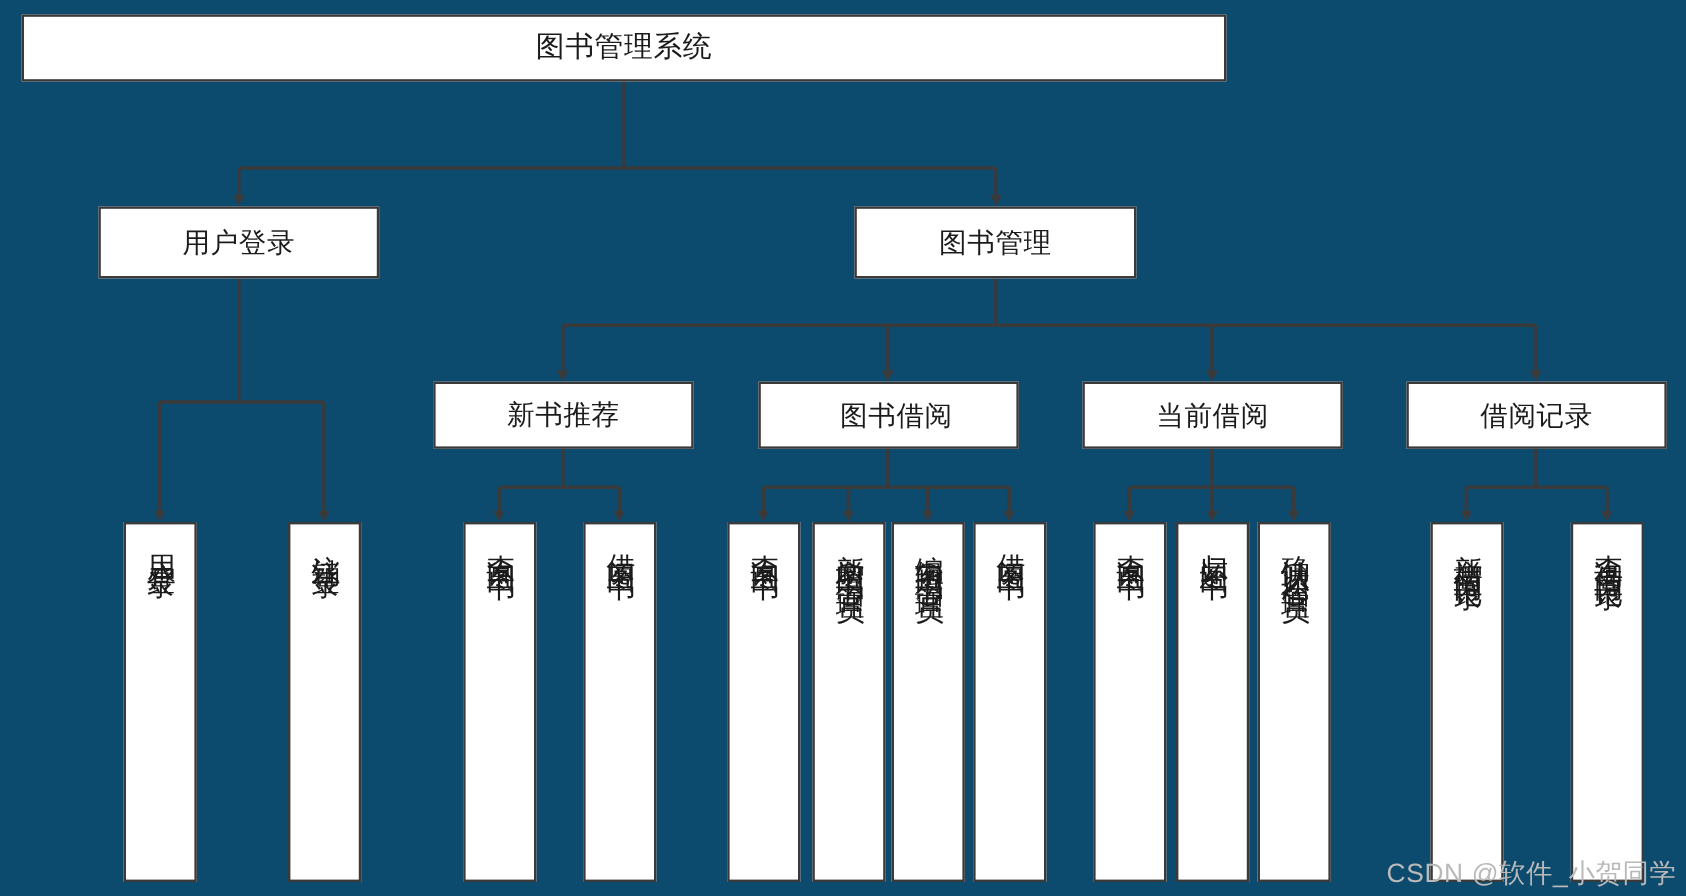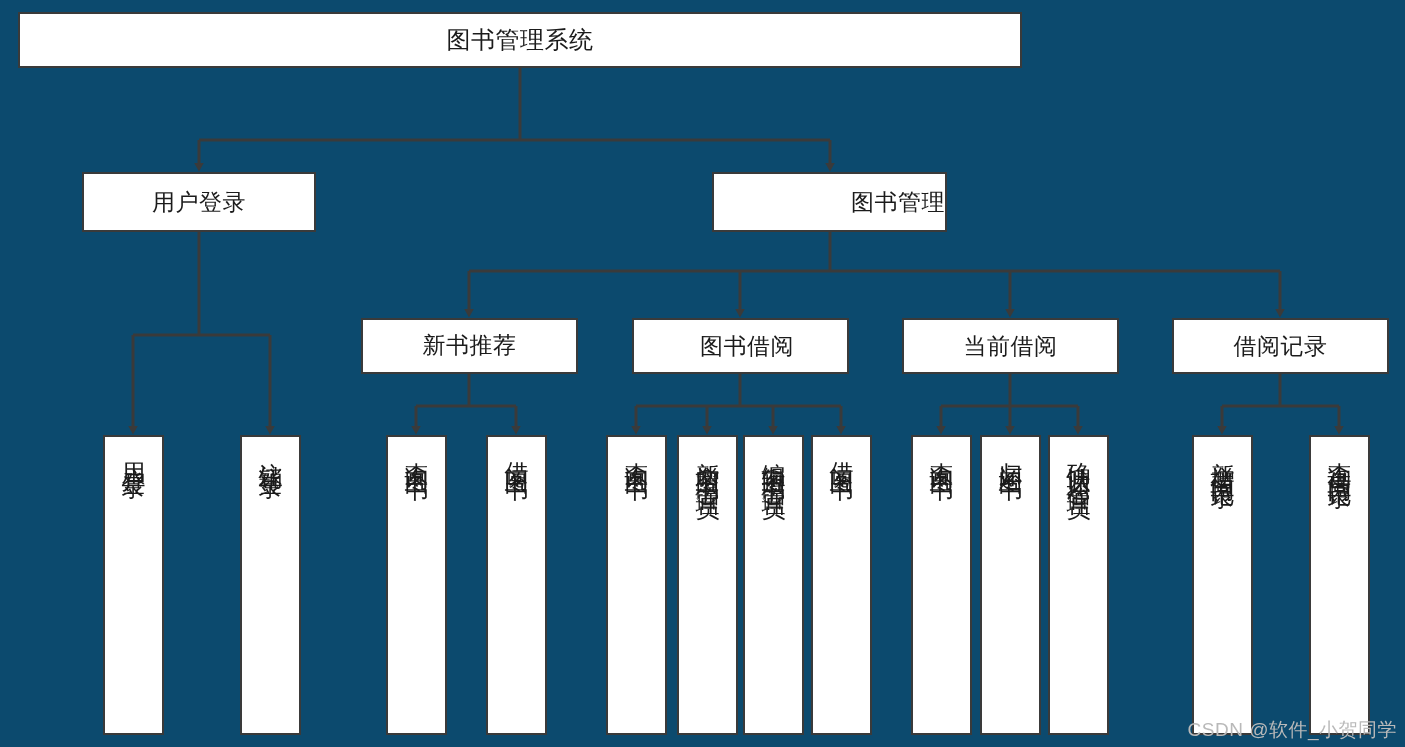--- a/index.html
+++ b/index.html
@@ -59,21 +59,21 @@
     text-orientation: upright;
     font-size: 24px;
     letter-spacing: 5px;
     line-height: 1;
     white-space: nowrap;
   }
   .watermark {
     position: absolute;
     right: 8px;
     bottom: 4px;
-    font-size: 19px;
+    font-size: 22px;
     color: #b9b9b9;
     white-space: nowrap;
     letter-spacing: 0.5px;
   }
 </style>
 </head>
 <body>
 
 <div id="canvas">
 
@@ -128,21 +128,21 @@
     </g>
   </svg>
 
   <div class="node horiz" id="node-root" style="left:18px; top:12px; width:1004px; height:56px;">
     <span class="label">图书管理系统</span>
   </div>
 
   <div class="node horiz" style="left:82px; top:172px; width:234px; height:60px;">
     <span class="label">用户登录</span>
   </div>
-  <div class="node horiz" style="left:712px; top:172px; width:235px; height:60px;justify-content:flex-end;">
+  <div class="node horiz" style="left:712px; top:172px; width:235px; height:60px;">
     <span class="label">图书管理</span>
   </div>
 
   <div class="node horiz" style="left:361px; top:318px; width:217px; height:56px;font-family:Liberation Serif, serif;">
     <span class="label">新书推荐</span>
   </div>
   <div class="node horiz" style="left:632px; top:318px; width:217px; height:56px;padding-left:13px;">
     <span class="label">图书借阅</span>
   </div>
   <div class="node horiz" style="left:1172px; top:318px; width:217px; height:56px;">

